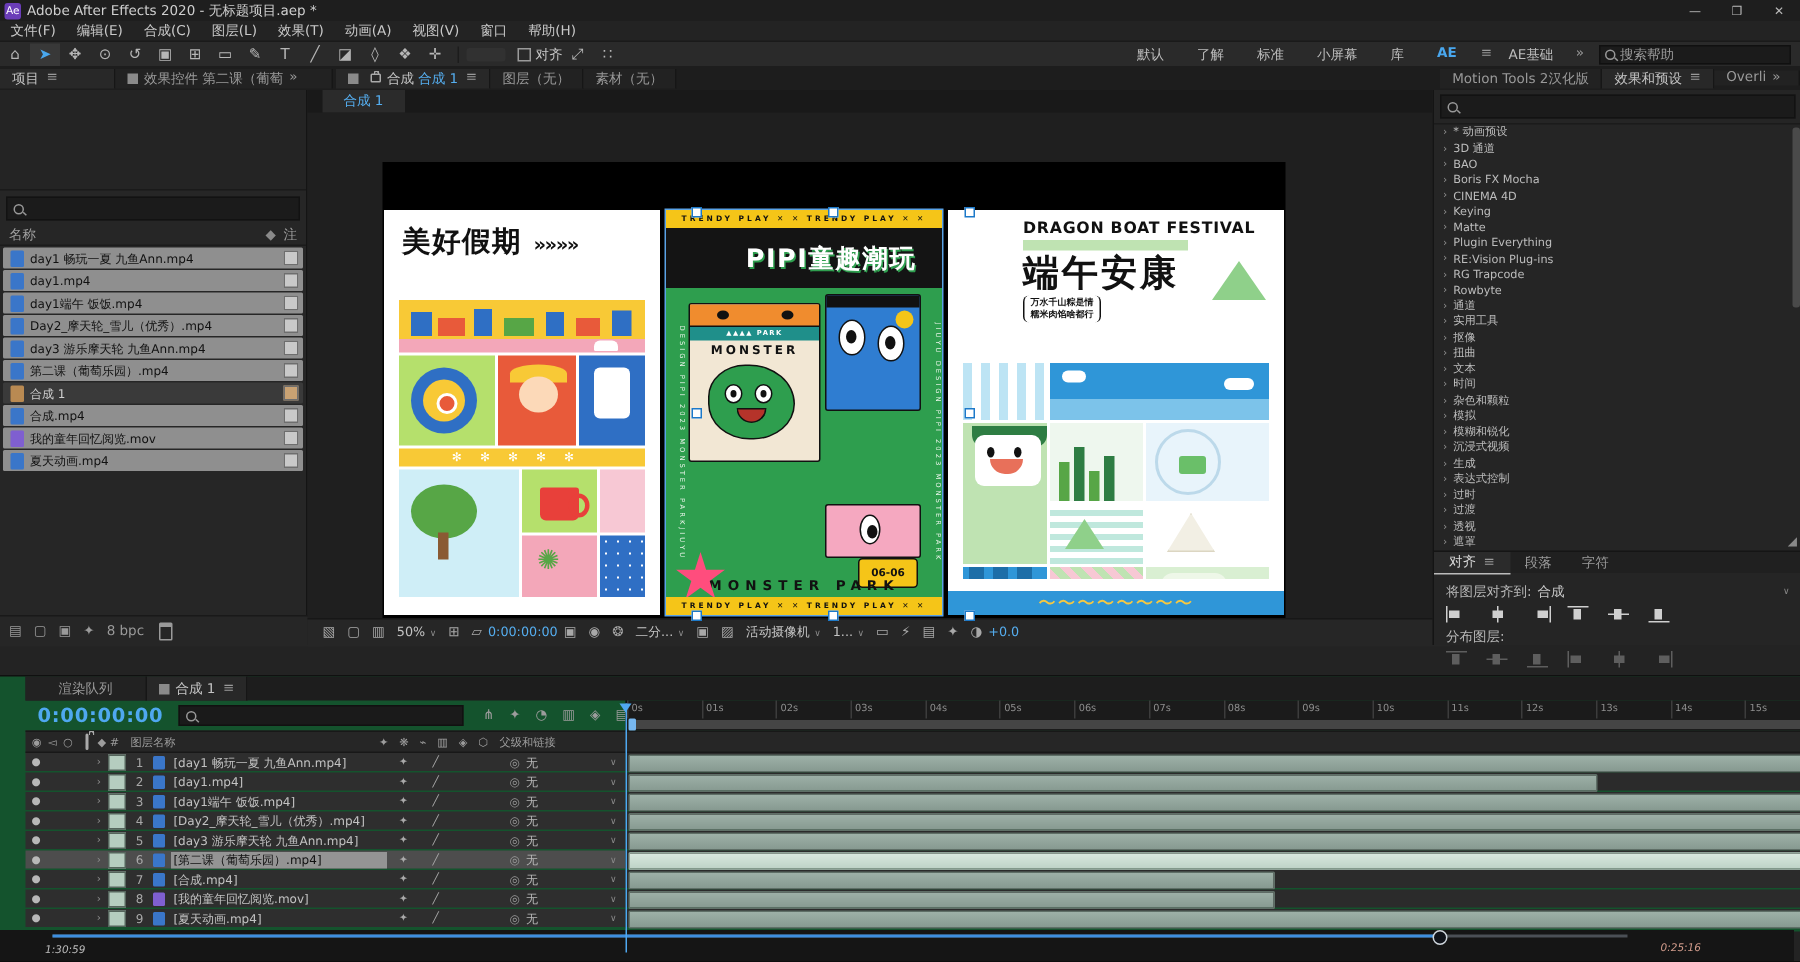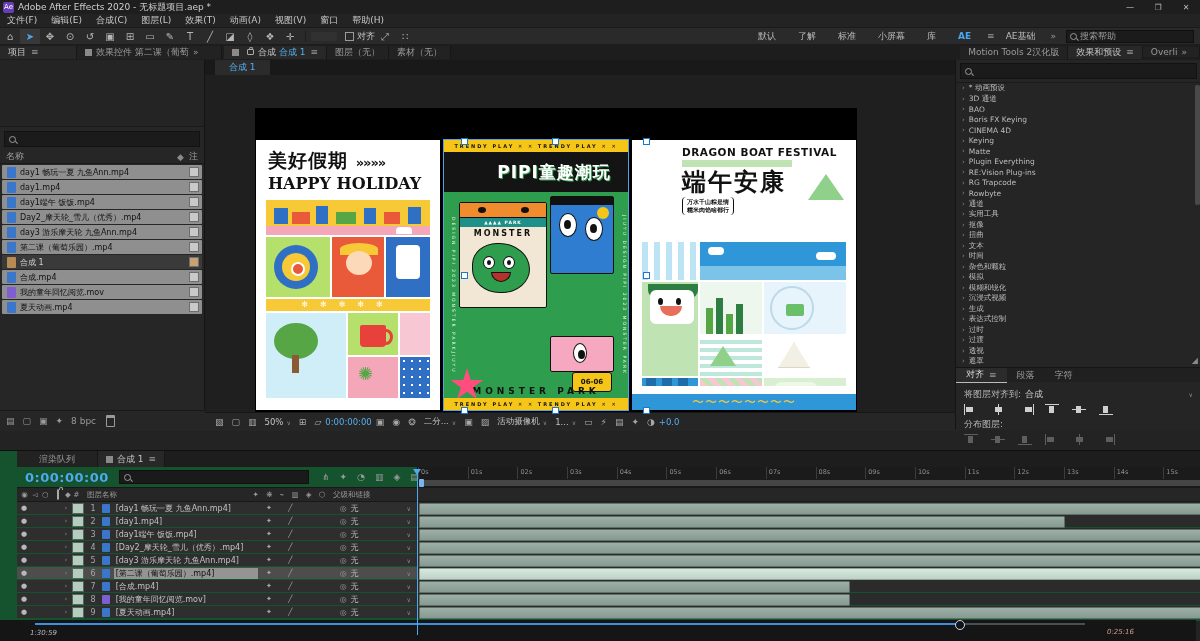--- a/index.html
+++ b/index.html
@@ -419,21 +419,20 @@
 
     <div id="viewer-panel" class="abs">
       <div id="comp-subtab">
         <span class="ctab">合成 1</span>
       </div>
       <div id="stage" class="abs">
         <div id="posters">
 
           <div class="poster" id="p1">
             <div class="t1"><span>美好假期</span> <small>»»»»</small></div>
-            <div class="t2">HAPPY HOLIDAY</div>
             <div class="p1grid">
               <div class="p1c" style="left:0;top:0;width:164px;height:26px;background:#f8c936;">
                 <div style="position:absolute;left:8px;top:8px;width:14px;height:16px;background:#2f6fc4"></div>
                 <div style="position:absolute;left:26px;top:12px;width:18px;height:12px;background:#e85a3a"></div>
                 <div style="position:absolute;left:50px;top:6px;width:12px;height:18px;background:#2f6fc4"></div>
                 <div style="position:absolute;left:70px;top:12px;width:20px;height:12px;background:#57a646"></div>
                 <div style="position:absolute;left:98px;top:8px;width:12px;height:16px;background:#2f6fc4"></div>
                 <div style="position:absolute;left:118px;top:12px;width:16px;height:12px;background:#e85a3a"></div>
                 <div style="position:absolute;left:142px;top:7px;width:13px;height:17px;background:#2f6fc4"></div>
               </div>
@@ -618,21 +617,21 @@
           <div class="fx-row">
             <span class="tw">›</span>
             <span>3D 通道</span>
           </div>
           <div class="fx-row">
             <span class="tw">›</span>
             <span>BAO</span>
           </div>
           <div class="fx-row">
             <span class="tw">›</span>
-            <span>Boris FX Keying</span>
+            <span>Boris FX Mocha</span>
           </div>
           <div class="fx-row">
             <span class="tw">›</span>
             <span>CINEMA 4D</span>
           </div>
           <div class="fx-row">
             <span class="tw">›</span>
             <span>Keying</span>
           </div>
           <div class="fx-row">

